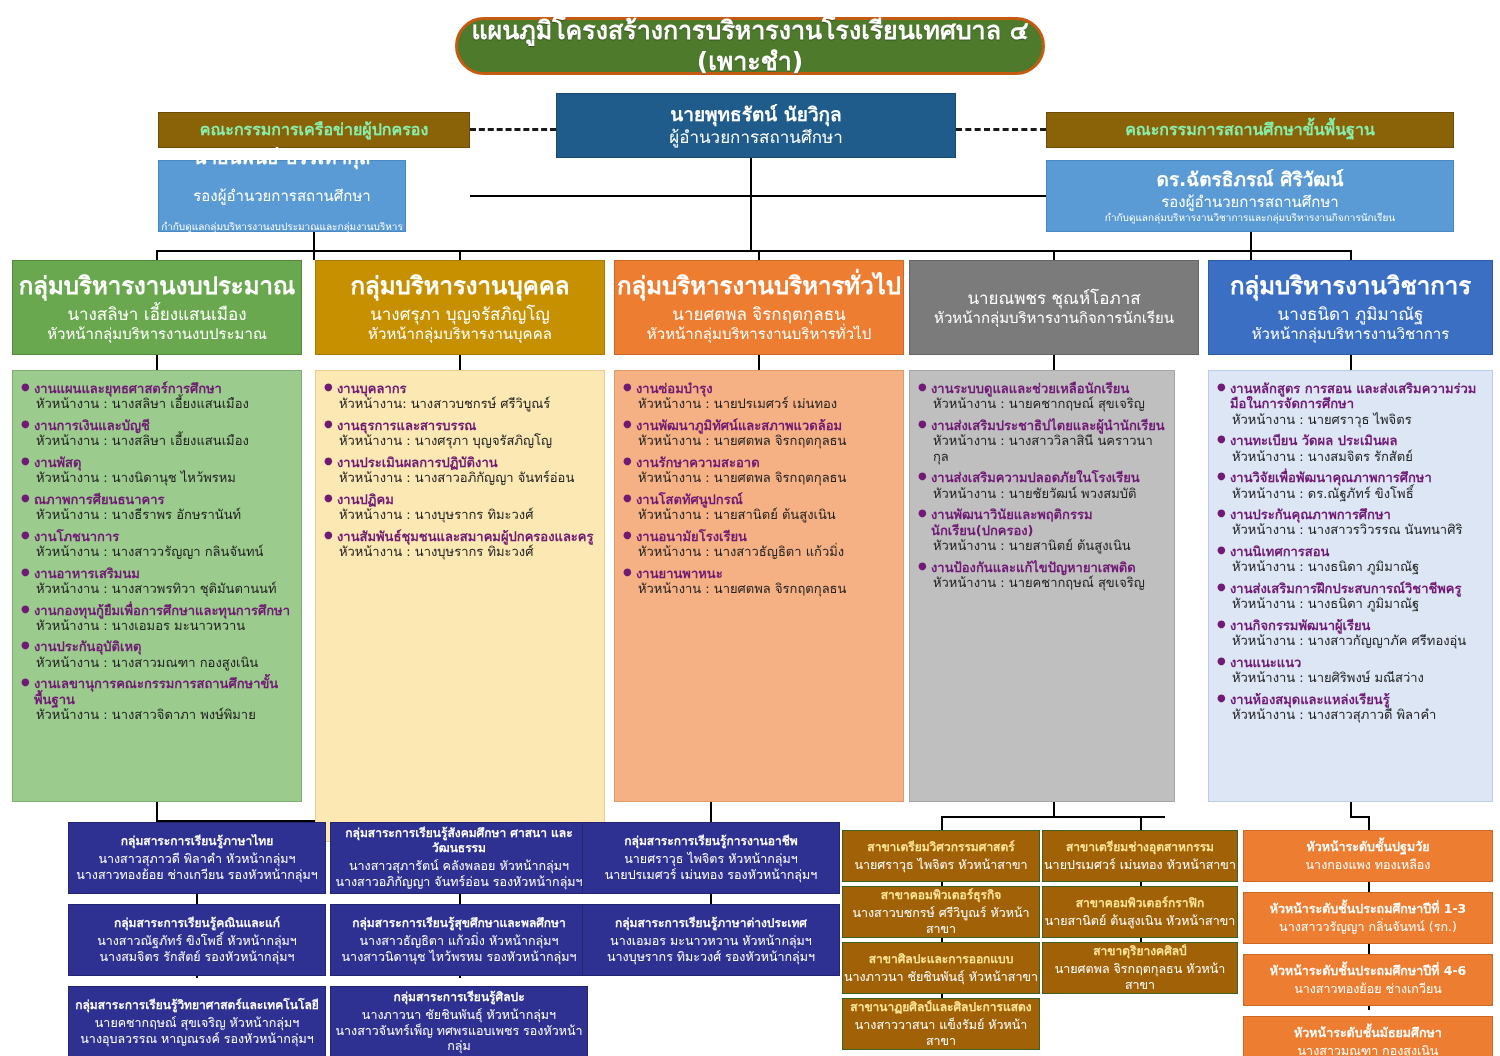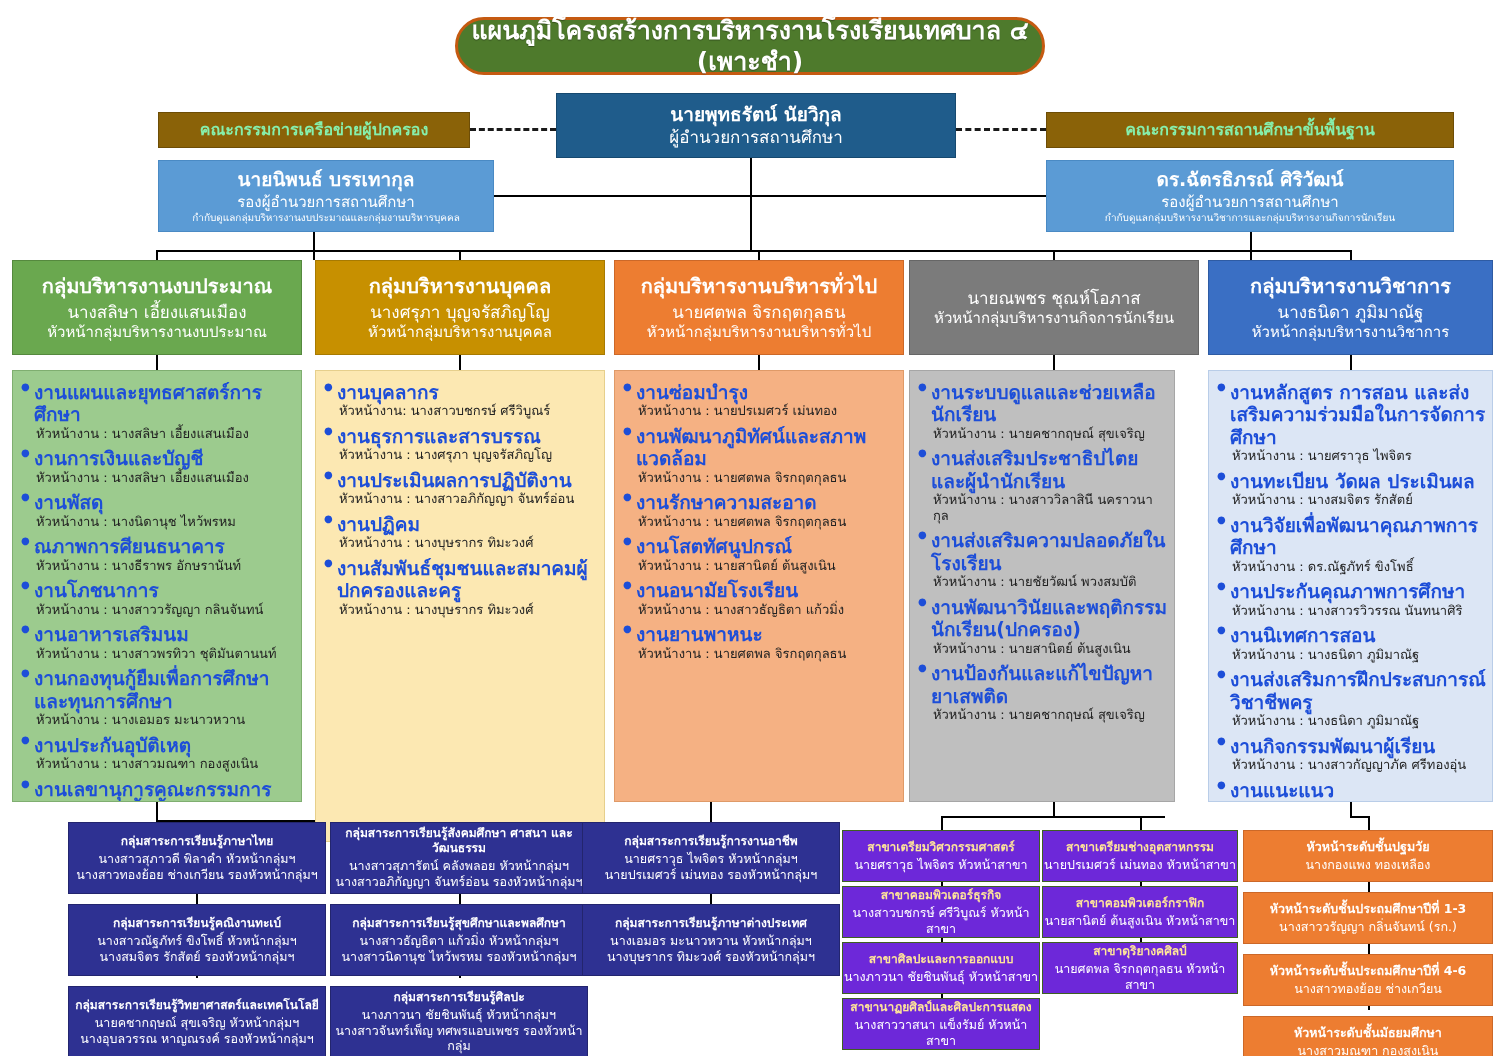--- a/index.html
+++ b/index.html
@@ -39,56 +39,56 @@
     font-size:16px;font-weight:bold;height:36px;
   }
   #parent-network-box{left:158px;top:112px;width:312px;}
   #basic-edu-committee-box{left:1046px;top:112px;width:408px;}
 
   
   .deputy{background:#5b9bd5;border:1px solid #4a8ac4;color:#ffffff;height:72px;}
   .deputy .d1{font-size:19px;font-weight:bold;margin-bottom:1px;}
   .deputy .d2{font-size:15px;}
   .deputy .d3{font-size:10px;}
-  #deputy-budget-box{left:158px;top:160px;width:336px;}
+  #deputy-budget-box{left:158px;top:160px;width:248px;gap:16px;}
   #deputy-academic-box{left:1046px;top:160px;width:408px;}
 
   
   .dept-head{height:95px;color:#ffffff;}
-  .dept-head .h1{font-size:20px;font-weight:bold;margin-bottom:3px;}
+  .dept-head .h1{font-size:24px;font-weight:bold;margin-bottom:3px;}
   .dept-head .h2{font-size:17px;}
   .dept-head .h3{font-size:15px;}
   #dept-head-budget{left:12px;top:260px;width:290px;background:#6aa84f;border:1px solid #55893e;}
   #dept-head-personnel{left:315px;top:260px;width:290px;background:#c79000;border:1px solid #a77a00;}
   #dept-head-general{left:614px;top:260px;width:290px;background:#ed7d31;border:1px solid #cc6828;}
   #dept-head-student{left:909px;top:260px;width:290px;background:#7b7b7b;border:1px solid #666666;}
   #dept-head-academic{left:1208px;top:260px;width:285px;background:#3a6fc4;border:1px solid #2e5ba3;}
 
   
   .dept-body{position:absolute;box-sizing:border-box;padding:10px 6px 8px 8px;
              top:370px;overflow:hidden;}
   #dept-body-budget{left:12px;width:290px;height:432px;background:#9ccb8e;border:1px solid #7fae70;}
   #dept-body-personnel{left:315px;width:290px;height:472px;background:#fce8b2;border:1px solid #e6cf8c;}
   #dept-body-general{left:614px;width:290px;height:432px;background:#f5b183;border:1px solid #df9a68;}
   #dept-body-student{left:909px;width:266px;height:432px;background:#bfbfbf;border:1px solid #a6a6a6;}
   #dept-body-academic{left:1208px;width:285px;height:432px;background:#dce6f5;border:1px solid #b9cde8;}
 
   .task{margin-bottom:6px;}
-  .task-title{font-size:19px;font-weight:bold;color:#1d4ed8;position:relative;
+  .task-title{font-size:13px;font-weight:bold;color:#701a75;position:relative;
               padding-left:13px;line-height:1.18;}
   .task-title:before{content:"\25CF";position:absolute;left:0;top:0;font-size:10px;}
   .task-head{font-size:13px;color:#222222;padding-left:15px;line-height:1.2;}
 
   
   .navy{background:#2e3192;border:1px solid #23256e;color:#ffffff;}
   .navy .t{font-size:12px;font-weight:bold;margin-bottom:2px;}
   .navy .p{font-size:12.5px;}
 
   
-  .greenb{background:#6d28d9;border:1px solid #3e6020;color:#ffffff;}
+  .greenb{background:#a16207;border:1px solid #3e6020;color:#ffffff;}
   .greenb .t{font-size:12px;font-weight:bold;color:#ffe599;margin-bottom:2px;}
   .greenb .p{font-size:12.5px;}
 
   
   .orangeb{background:#ed7d31;border:1px solid #cc6828;color:#ffffff;}
   .orangeb .t{font-size:12.5px;font-weight:bold;margin-bottom:2px;}
   .orangeb .p{font-size:12.5px;}
 
   
   .line{position:absolute;background:#000000;}
@@ -354,21 +354,21 @@
       </div>
     </div>
 
   <div id="group-navy1">
       <div class="box navy" style="left: 68px; top: 822px; width: 258px; height: 72px;">
         <span class="ln t">กลุ่มสาระการเรียนรู้ภาษาไทย</span>
         <span class="ln p">นางสาวสุภาวดี  พิลาคำ หัวหน้ากลุ่มฯ</span>
         <span class="ln p">นางสาวทองย้อย ช่างเกวียน รองหัวหน้ากลุ่มฯ</span>
       </div>
       <div class="box navy" style="left: 68px; top: 904px; width: 258px; height: 72px;">
-        <span class="ln t">กลุ่มสาระการเรียนรู้คณิงานทะเบ์</span>
+        <span class="ln t">กลุ่มสาระการเรียนรู้คณินและแก์</span>
         <span class="ln p">นางสาวณัฐภัทร์  ขิงโพธิ์ หัวหน้ากลุ่มฯ</span>
         <span class="ln p">นางสมจิตร รักสัตย์ รองหัวหน้ากลุ่มฯ</span>
       </div>
       <div class="box navy" style="left: 68px; top: 986px; width: 258px; height: 72px;">
         <span class="ln t">กลุ่มสาระการเรียนรู้วิทยาศาสตร์และเทคโนโลยี</span>
         <span class="ln p">นายคชากฤษณ์ สุขเจริญ หัวหน้ากลุ่มฯ</span>
         <span class="ln p">นางอุบลวรรณ หาญณรงค์ รองหัวหน้ากลุ่มฯ</span>
       </div>
     </div>
   <div id="group-navy2">

